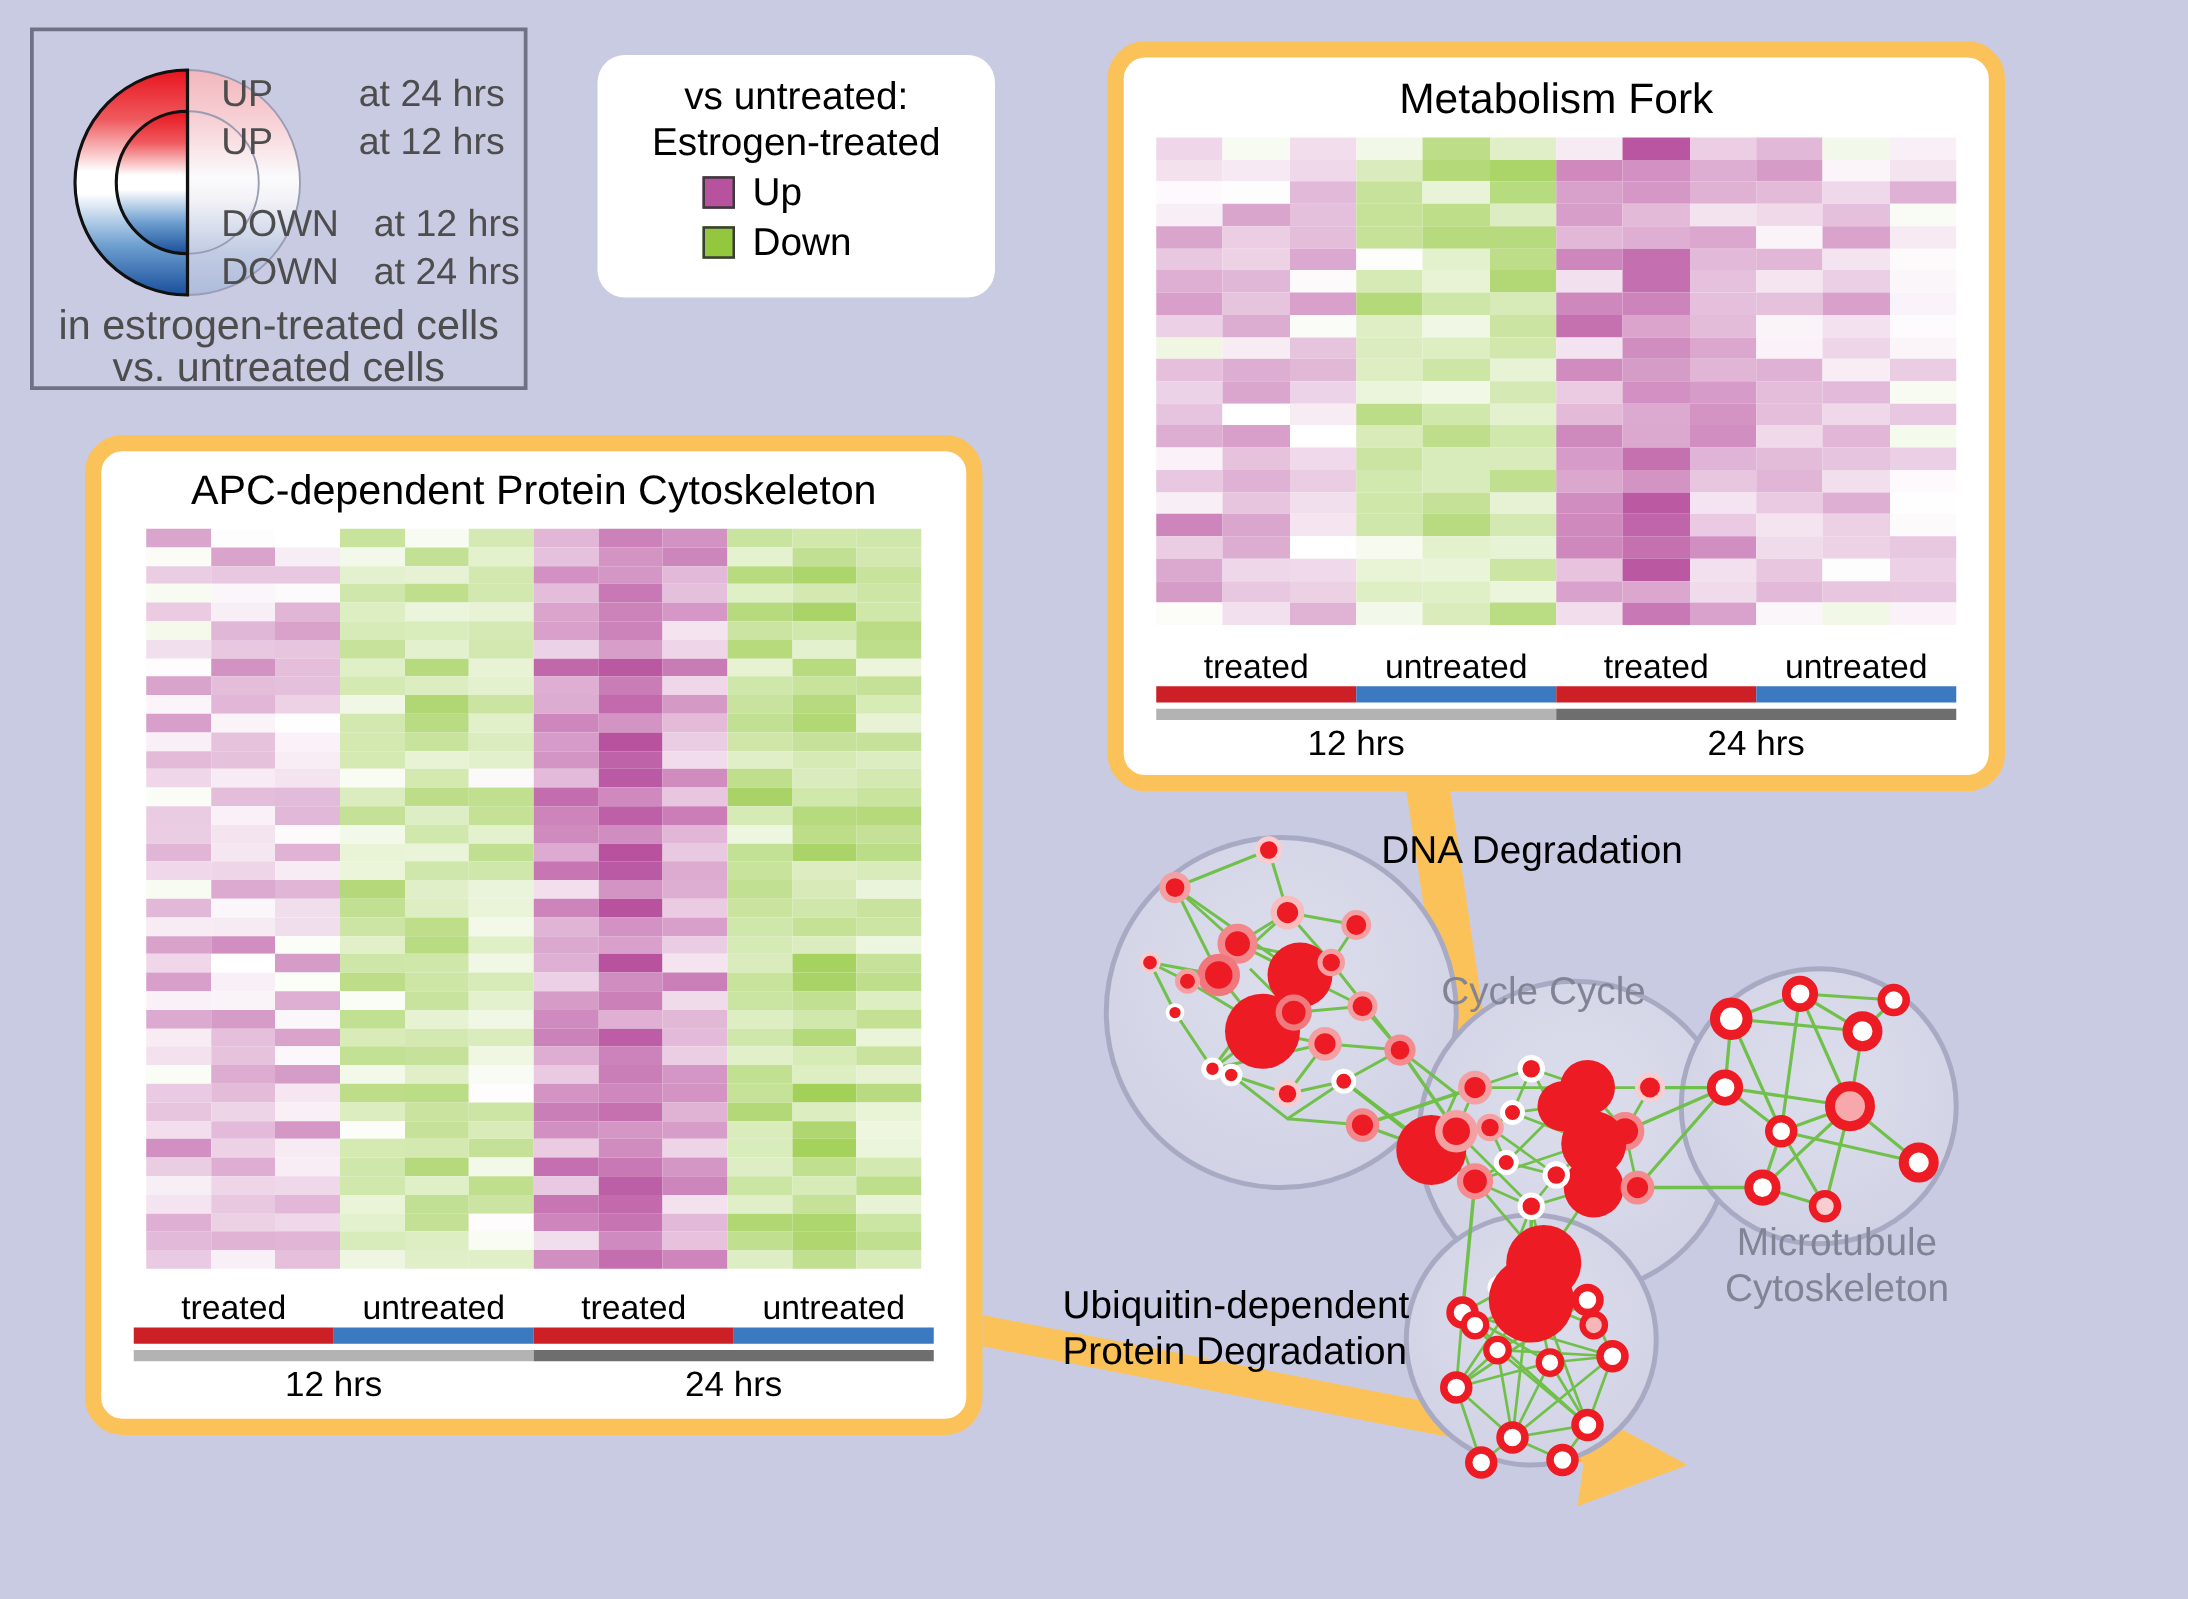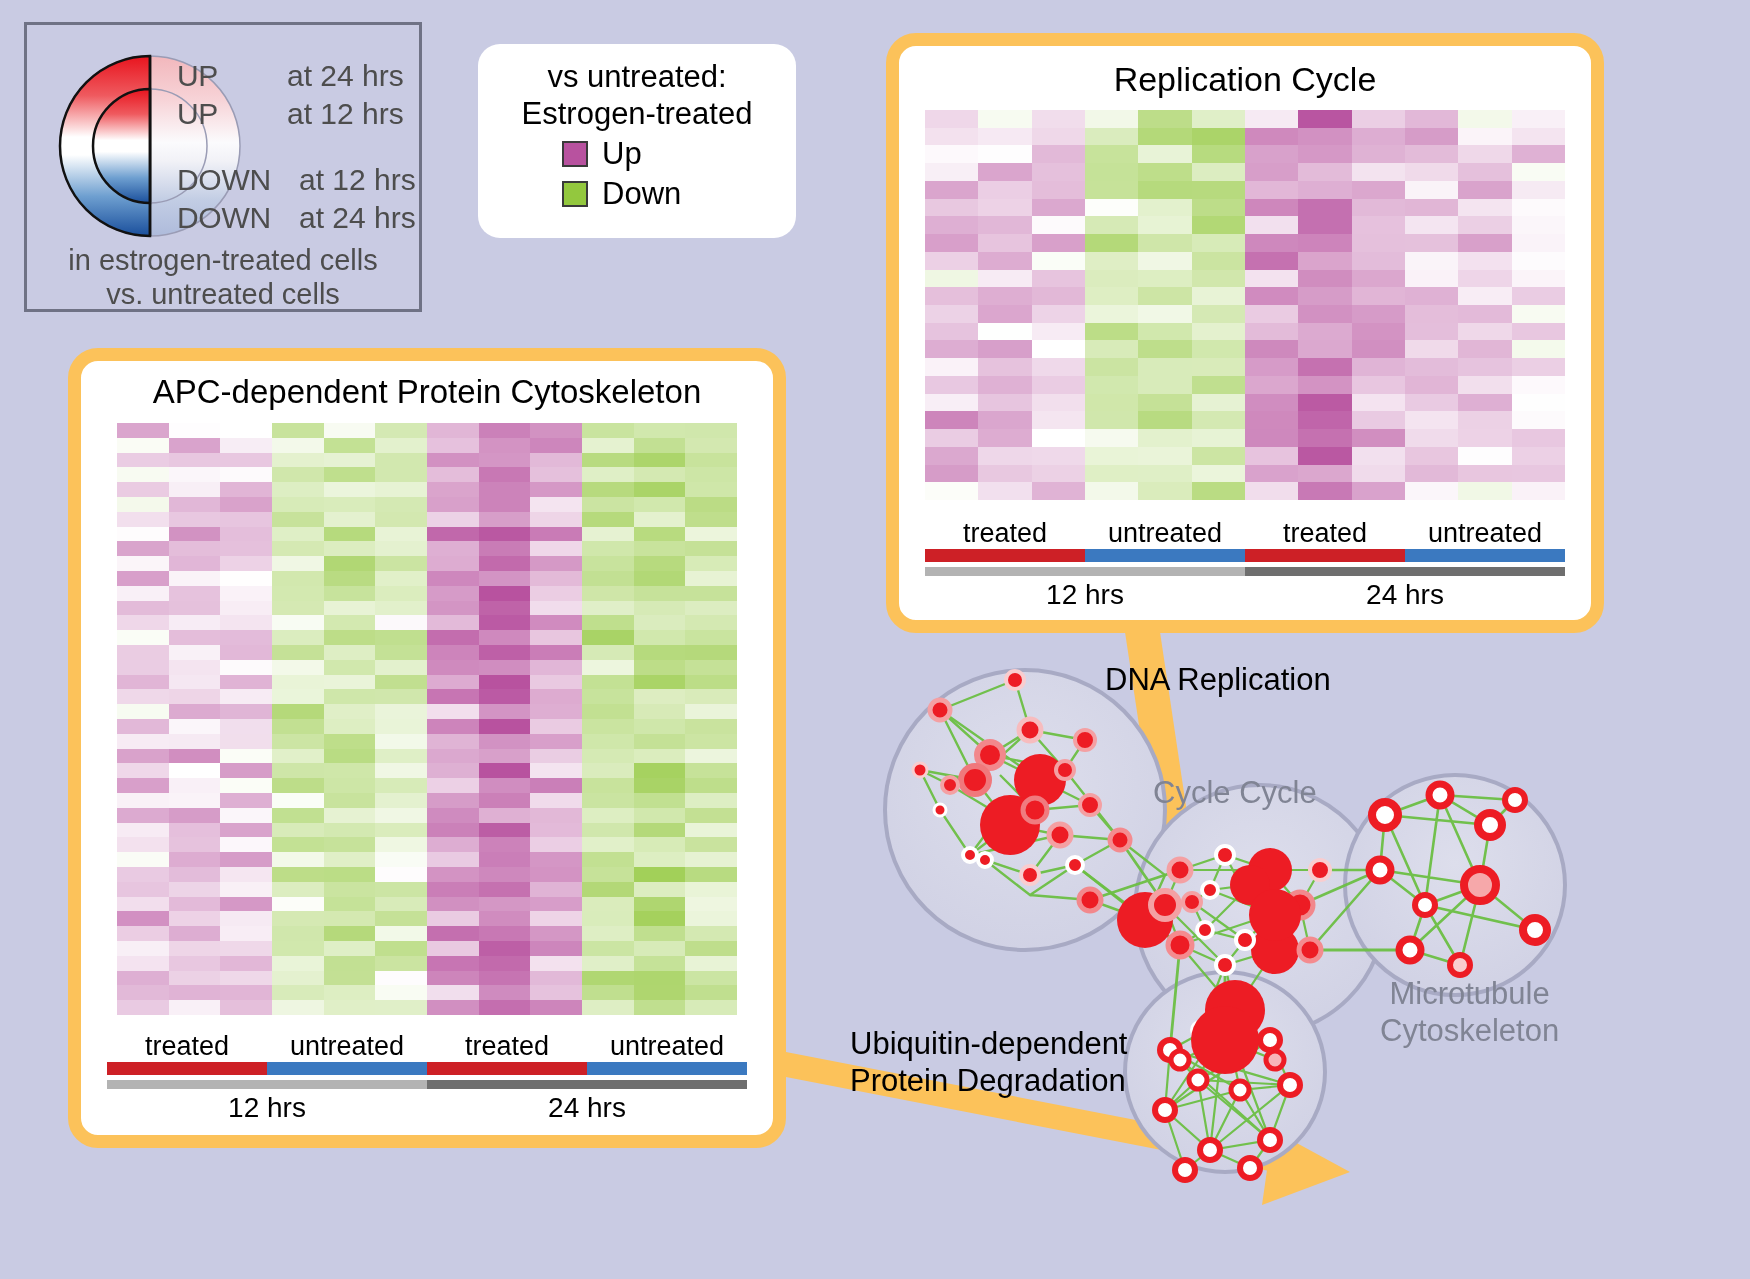--- a/index.html
+++ b/index.html
@@ -19,21 +19,21 @@
   }
   #ring-wrap{position:absolute;left:28px;top:26px;width:190px;height:190px;}
   .ring-label{
     position:absolute;color:#4d4d4d;font-size:30px;letter-spacing:-0.3px;white-space:nowrap;
   }
   .ring-time{
     position:absolute;color:#4d4d4d;font-size:30px;white-space:nowrap;
   }
   #ring-footer{
     position:absolute;left:0;right:0;top:218px;text-align:center;color:#4d4d4d;
-    font-size:29px;line-height:34px;
+    font-size:33px;line-height:34px;
   }
 
   
   #key-box{
     position:absolute;left:478px;top:44px;width:318px;height:194px;
     background:#ffffff;border:12px solid #fcc köp;border-radius:22px;box-sizing:border-box;
   }
   #key-box{border-color:#fcc25a;}
   #key-title{
     text-align:center;font-size:31px;color:#000;line-height:37px;padding-top:14px;
@@ -140,21 +140,21 @@
       <span class="key-swatch" id="sw-up" style="background: rgb(184, 82, 159);"></span>
       <span class="key-text">Up</span>
     </div>
     <div class="key-row">
       <span class="key-swatch" id="sw-down" style="background: rgb(147, 200, 62);"></span>
       <span class="key-text">Down</span>
     </div>
   </div>
 
   <div class="panel" id="panel-replication">
-    <div class="panel-title">Replication Cycle</div>
+    <div class="panel-title">Metabolism Fork</div>
     <div class="heatmap" id="hm-replication" style="left: 26px; top: 64px; width: 640px; height: 390px; grid-template-columns: repeat(12, 1fr); grid-template-rows: repeat(22, 1fr);">
         <div class="hm-cell" style="background: rgb(239, 215, 233);"></div>
         <div class="hm-cell" style="background: rgb(247, 251, 241);"></div>
         <div class="hm-cell" style="background: rgb(241, 221, 236);"></div>
         <div class="hm-cell" style="background: rgb(242, 248, 232);"></div>
         <div class="hm-cell" style="background: rgb(189, 221, 137);"></div>
         <div class="hm-cell" style="background: rgb(224, 239, 200);"></div>
         <div class="hm-cell" style="background: rgb(246, 234, 243);"></div>
         <div class="hm-cell" style="background: rgb(185, 85, 161);"></div>
         <div class="hm-cell" style="background: rgb(235, 206, 228);"></div>
@@ -1102,21 +1102,21 @@
         <circle cx="318" cy="460" r="9" fill="#ffffff" stroke="#ed1c24" stroke-width="5"></circle>
         <circle cx="360" cy="470" r="9" fill="#ffffff" stroke="#ed1c24" stroke-width="5"></circle>
         <circle cx="305" cy="550" r="10" fill="#ffffff" stroke="#ed1c24" stroke-width="6"></circle>
         <circle cx="370" cy="548" r="10" fill="#ffffff" stroke="#ed1c24" stroke-width="6"></circle>
         <circle cx="345" cy="420" r="34" fill="#ed1c24"></circle>
         <circle cx="300" cy="440" r="9" fill="#ffffff" stroke="#ed1c24" stroke-width="5"></circle>
         <circle cx="395" cy="440" r="9" fill="#f7b6b8" stroke="#ed1c24" stroke-width="5"></circle>
       </g>
     </svg>
 
-    <div class="net-label dark" style="left:225px;top:42px;">DNA Replication</div>
+    <div class="net-label dark" style="left:225px;top:42px;">DNA Degradation</div>
     <div class="net-label gray" style="left:273px;top:155px;">Cycle Cycle</div>
     <div class="net-label dark multiline" style="left:-30px;top:405px;">
       <div>Ubiquitin-dependent</div>
       <div>Protein Degradation</div>
     </div>
     <div class="net-label gray multiline" style="left:500px;top:355px;text-align:center;">
       <div>Microtubule</div>
       <div>Cytoskeleton</div>
     </div>
   </div>

